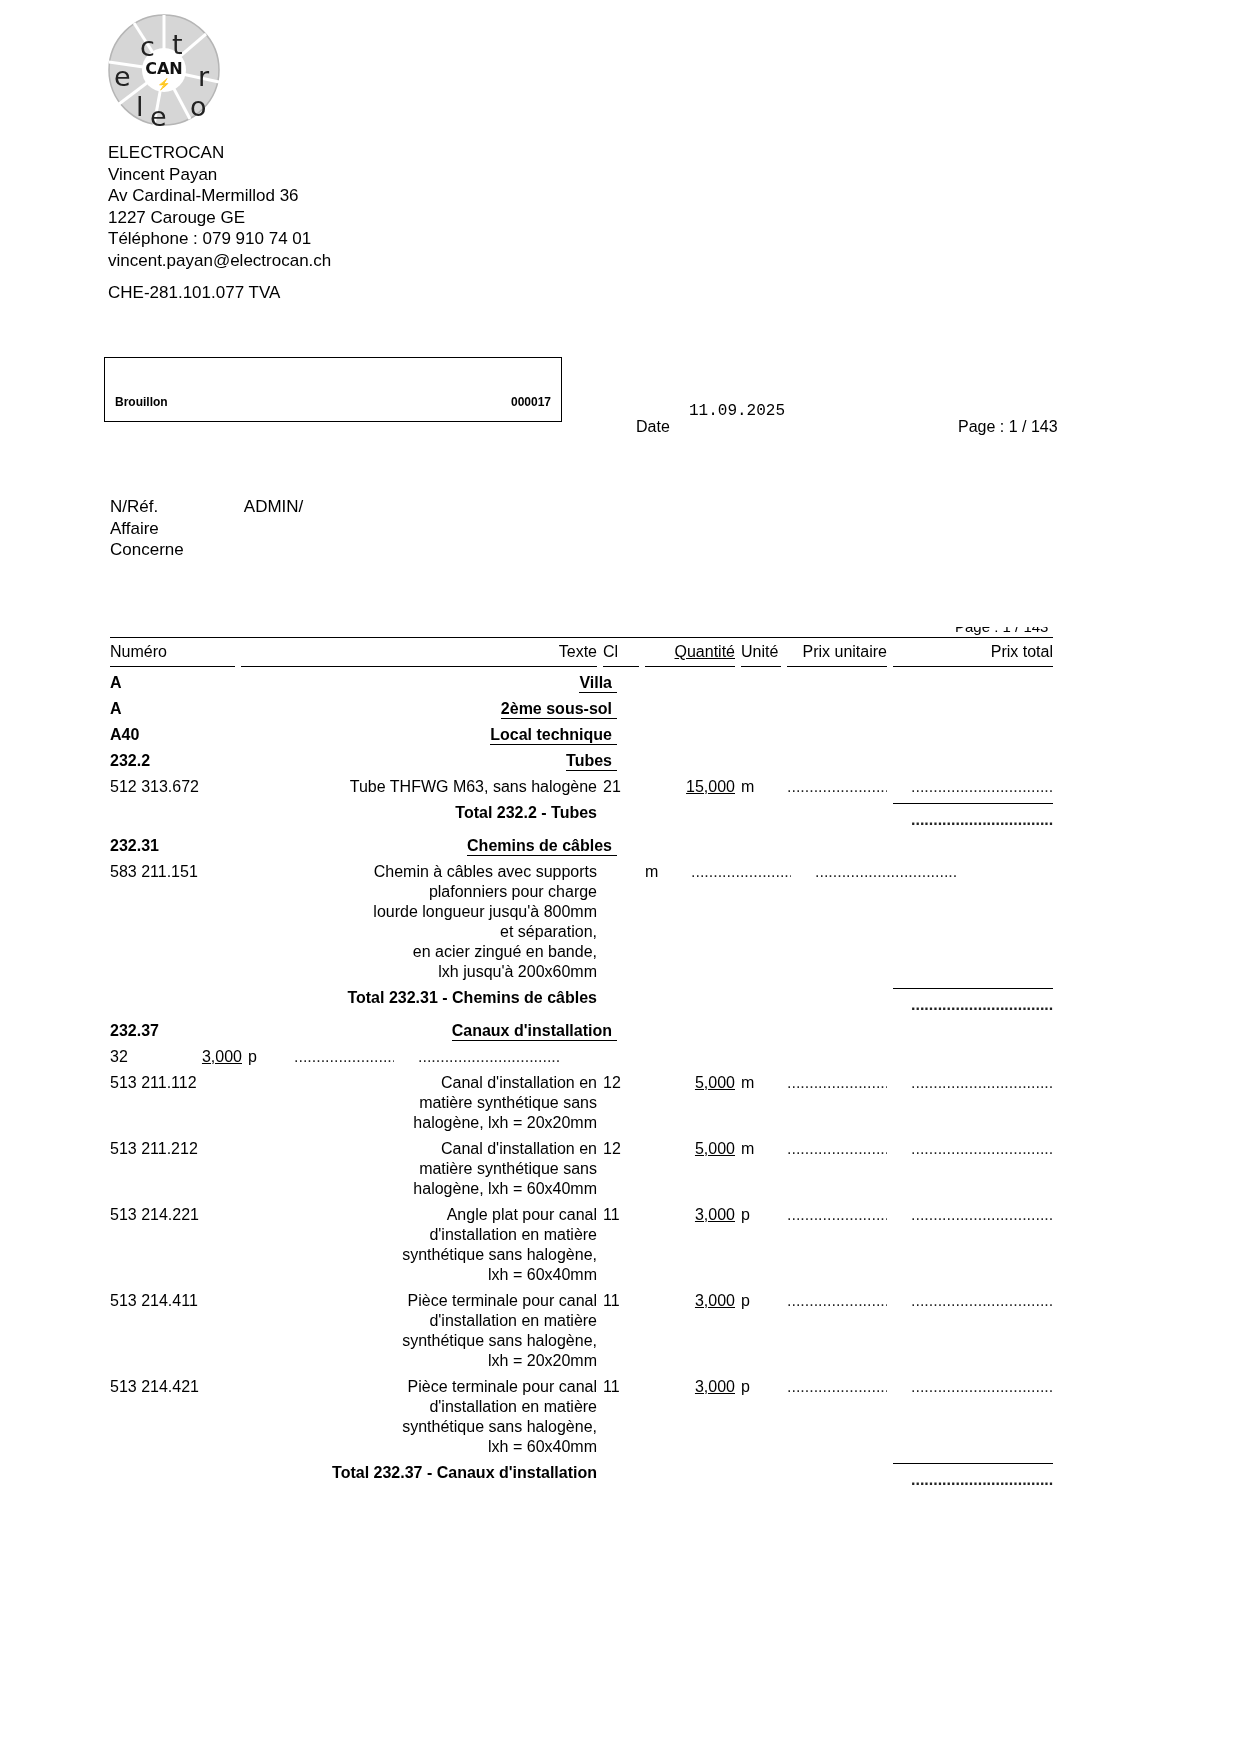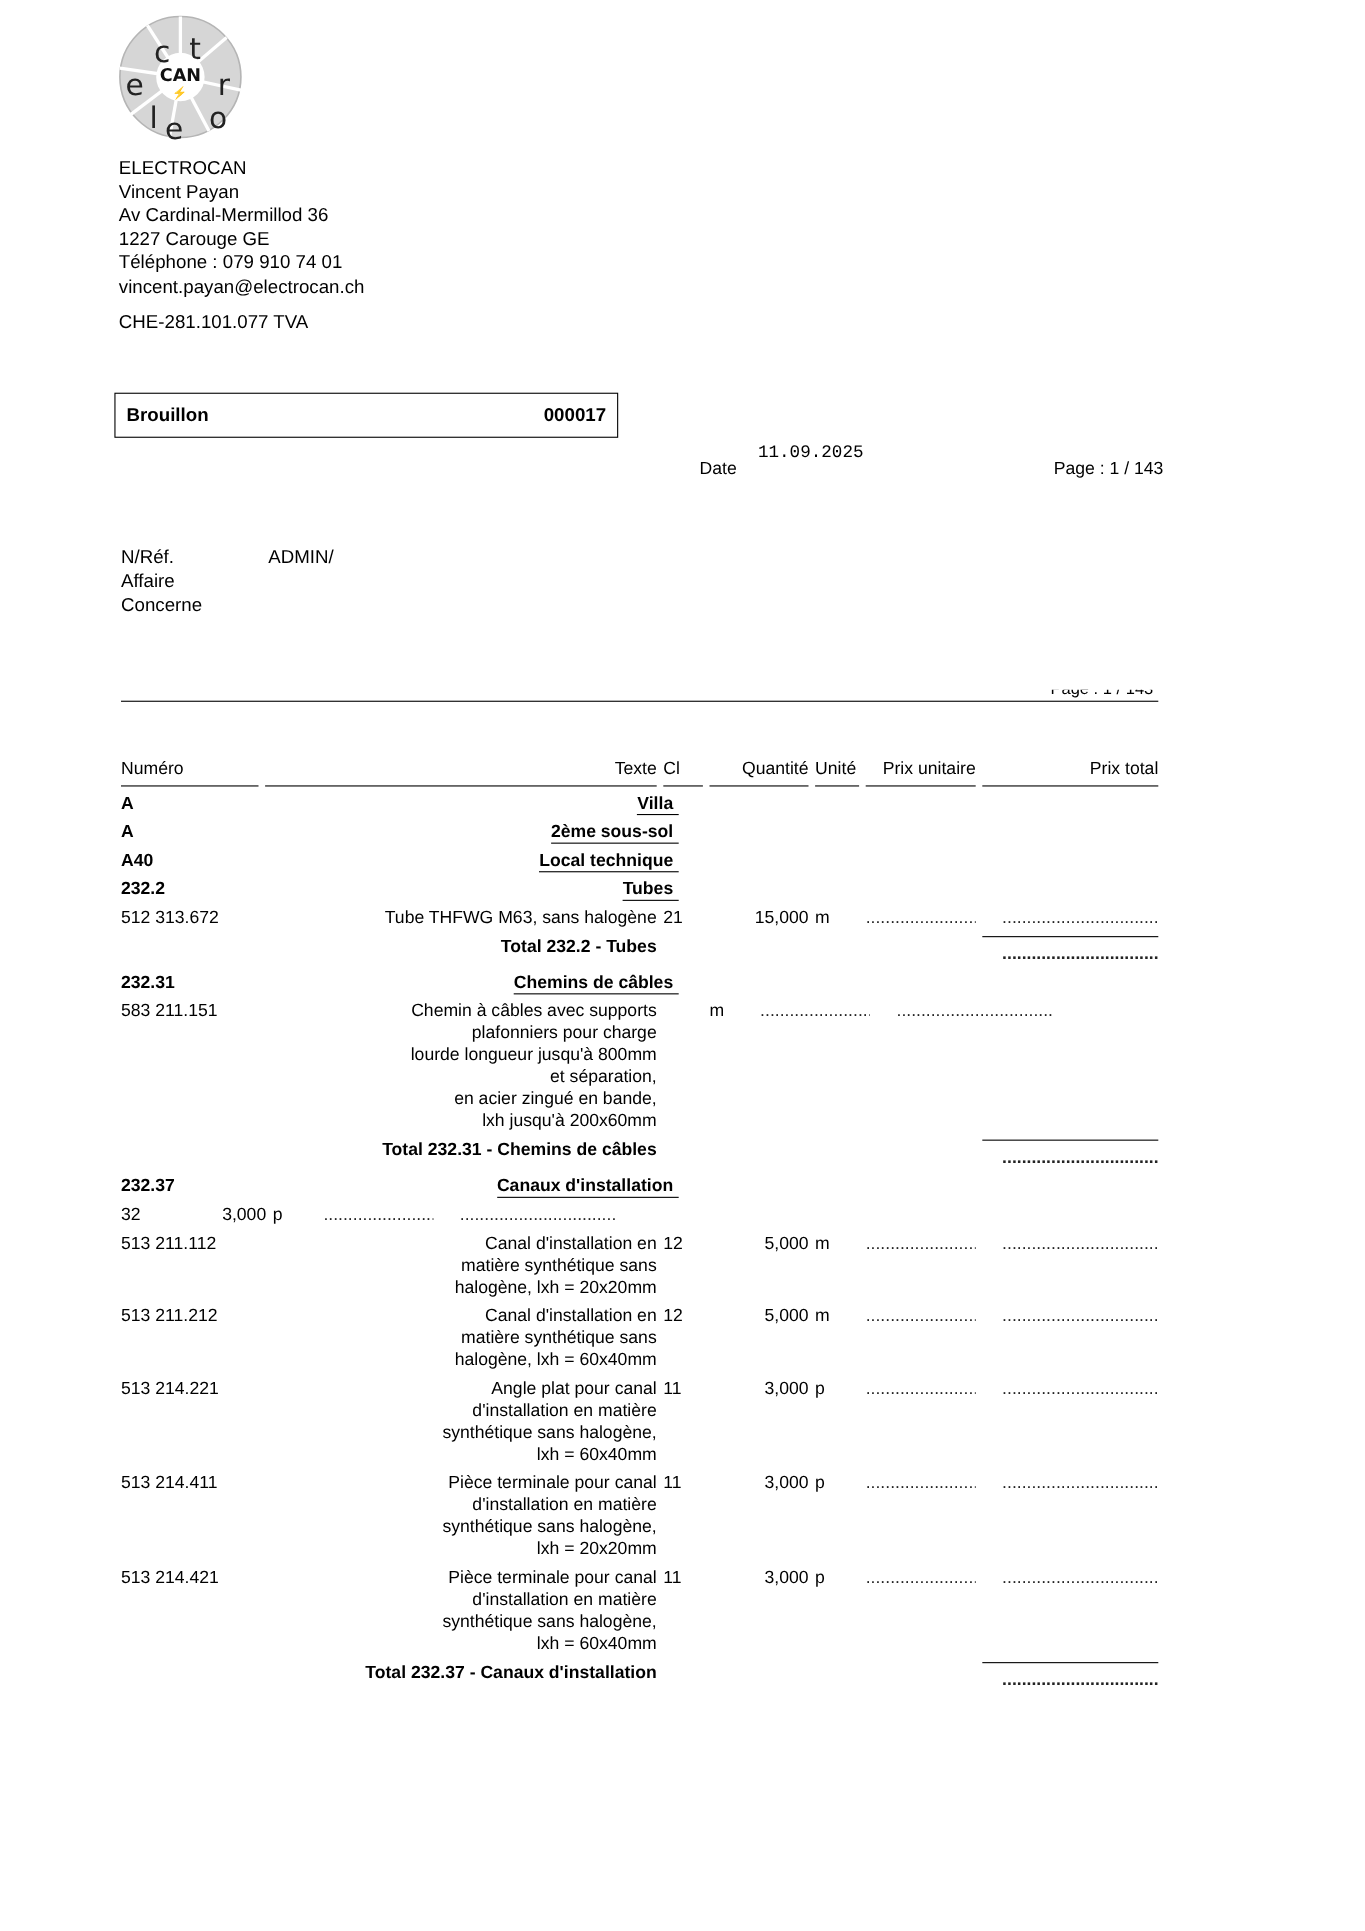--- a/index.html
+++ b/index.html
@@ -11,41 +11,41 @@
   
   .logo{left:106px;top:12px;}
   .logo text.ring{font-family:"DejaVu Sans",sans-serif;font-size:27px;fill:#222;}
   .logo text.center{font-family:"DejaVu Sans",sans-serif;font-weight:bold;font-size:16px;fill:#111;}
   .logo text.bolt{font-size:11px;}
   
   .company{left:108px;top:142px;font-size:17px;line-height:21.5px;}
   .vat{left:108px;top:283px;font-size:17px;}
   
   .docbox{left:104px;top:357px;width:436px;height:39px;border:1.5px solid #000;
-    display:flex;justify-content:space-between;align-items:center;padding:0 10px;
-    font-size:17px;font-weight:bold;}
+    display:flex;justify-content:space-between;align-items:flex-end;padding:12px 10px;
+    font-size:12px;font-weight:bold;}
   
   .m-datelabel{left:636px;top:418px;font-size:16px;}
   .m-date{left:689px;top:402px;font-size:16px;font-family:Liberation Mono, monospace;}
   .m-page{left:958px;top:418px;font-size:16px;}
   
   .refs{left:110px;top:496px;font-size:17px;line-height:21.5px;}
   .refs .lbl{display:inline-block;width:130px;}
   
   .cropped{left:955px;top:627px;width:100px;height:9px;overflow:hidden;}
   .cropped span{display:block;font-size:15px;line-height:15px;margin-top:-8px;white-space:nowrap;}
   
   .table{left:110px;top:637px;width:943px;border-top:1.5px solid #000;padding-top:5px;font-size:16px;}
-  .t-head{display:flex;gap:6px;margin-top:48px;}
+  .t-head{display:flex;gap:6px;}
   .t-head > div{border-bottom:1px solid #000;padding-bottom:5px;}
   .trow{display:flex;gap:6px;margin-top:6px;line-height:20px;}
   .c-numero{width:125px;flex:none;}
   .c-texte{width:356px;flex:none;text-align:right;}
   .c-ci{width:36px;flex:none;}
-  .c-qte{width:90px;flex:none;text-align:right;}
+  .c-qte{width:90px;flex:none;text-align:right;text-decoration:underline;}
   .c-unite{width:40px;flex:none;}
   .c-pu{width:100px;flex:none;overflow:hidden;white-space:nowrap;text-align:right;}
   .c-pt{width:160px;flex:none;overflow:hidden;white-space:nowrap;box-sizing:border-box;padding-left:18px;}
   .h-qte,.h-pu,.h-pt{text-align:right;}
   .section .c-numero{font-weight:bold;}
   .section .c-texte{font-weight:bold;margin-left:20px;}
   .section .u{border-bottom:1.5px solid #000;padding:0 5px 1px 0;}
   .total .c-texte{font-weight:bold;}
   .total .c-pt{border-top:1.2px solid #000;font-weight:bold;padding-top:6px;}
   .dotsline{color:#222;}

